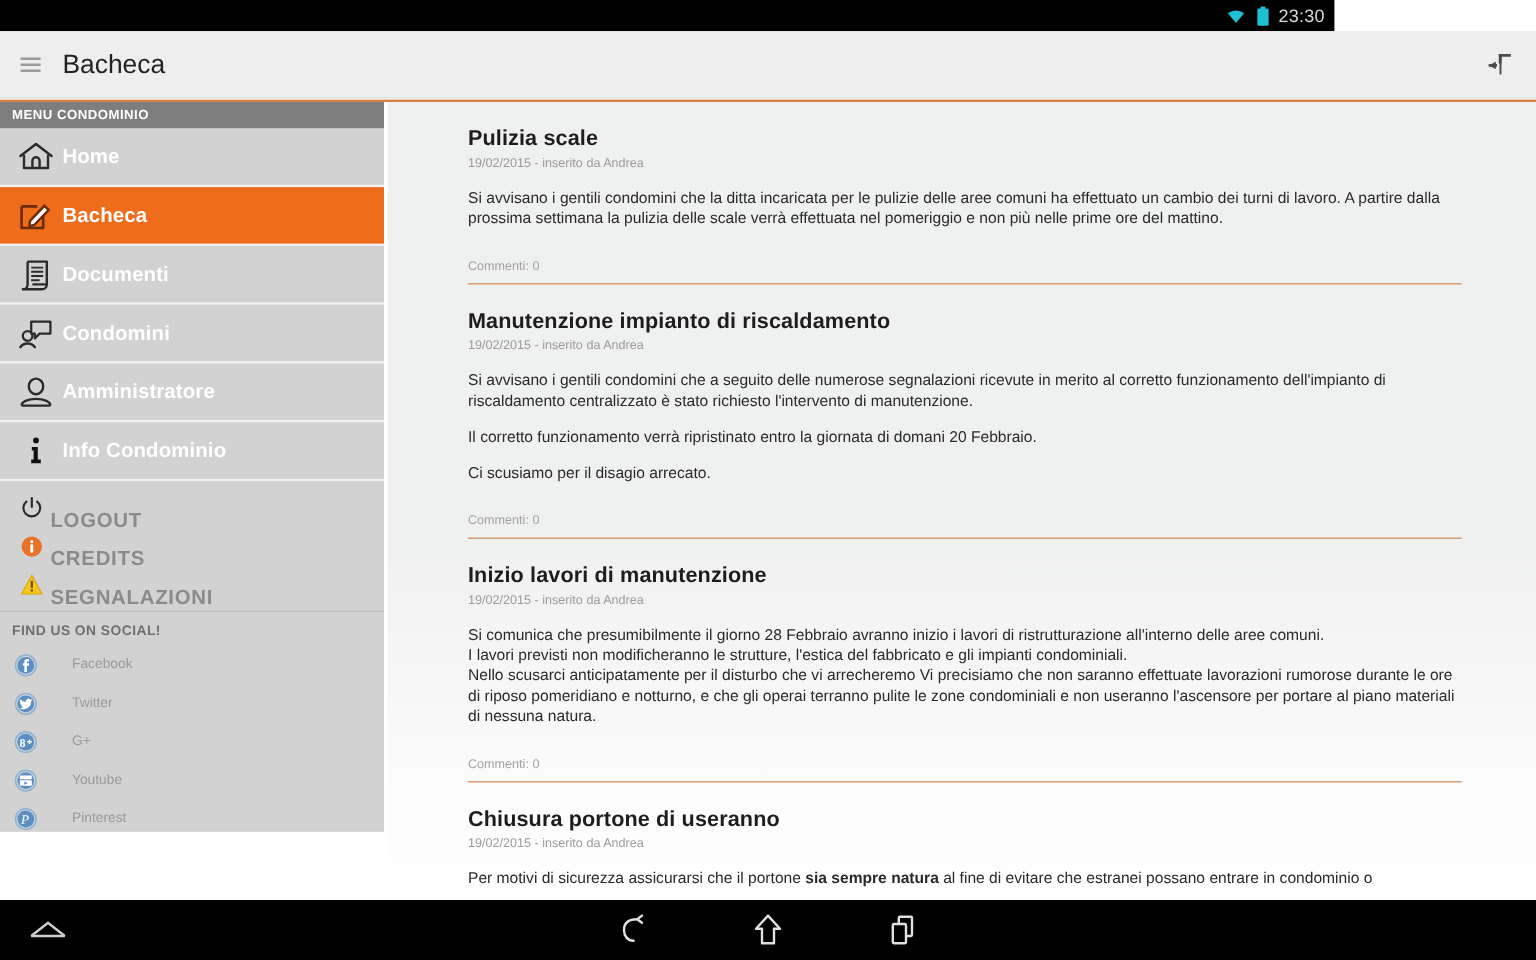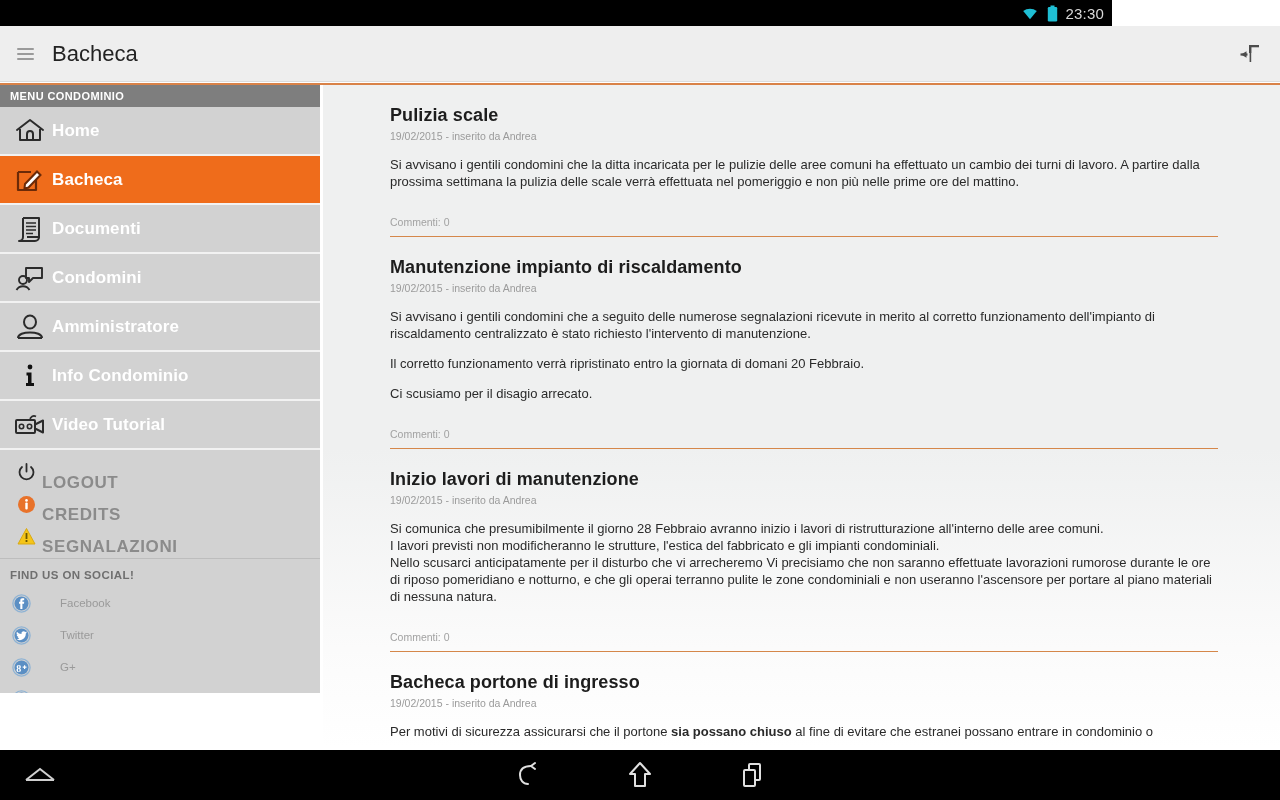--- a/index.html
+++ b/index.html
@@ -256,32 +256,20 @@
     <div class="nav-item">
       <span class="nav-ic">
         <svg width="30" height="28" viewBox="0 0 30 28">
           <circle cx="15" cy="5" r="2.4" fill="#111"></circle>
           <path d="M11.5 10.5 L16.5 10.5 L16.5 21 L19 21 L19 24 L11 24 L11 21 L13 21 L13 13.5 L11.5 13.5 Z" fill="#111"></path>
         </svg>
       </span>
       <span class="nav-label">Info Condominio</span>
     </div>
 
-    <div class="nav-item">
-      <span class="nav-ic">
-        <svg width="32" height="26" viewBox="0 0 32 26">
-          <rect x="2" y="8" width="19" height="13" rx="1" fill="none" stroke="#2b2b2b" stroke-width="2"></rect>
-          <path d="M21 12.5 L29 8.5 L29 20.5 L21 16.5 Z" fill="none" stroke="#2b2b2b" stroke-width="2" stroke-linejoin="round"></path>
-          <circle cx="7.5" cy="14.5" r="2.2" fill="none" stroke="#2b2b2b" stroke-width="1.6"></circle>
-          <circle cx="15.5" cy="14.5" r="2.2" fill="none" stroke="#2b2b2b" stroke-width="1.6"></circle>
-          <path d="M16 8 A4 4 0 0 1 22 4.5" fill="none" stroke="#2b2b2b" stroke-width="1.6"></path>
-        </svg>
-      </span>
-      <span class="nav-label">Video Tutorial</span>
-    </div>
 
     <div class="util-wrap">
       <div class="util-item">
         <span class="util-ic">
           <svg width="19" height="19" viewBox="0 0 19 19">
             <path d="M5 4 A7 7 0 1 0 14 4" fill="none" stroke="#2b2b2b" stroke-width="1.8" stroke-linecap="round"></path>
             <path d="M9.5 1 L9.5 8.5" stroke="#2b2b2b" stroke-width="1.8" stroke-linecap="round"></path>
           </svg>
         </span>
         <span class="util-label">LOGOUT</span>
@@ -398,24 +386,24 @@
       <div class="post-body">
         <p style="white-space:pre-line">Si comunica che presumibilmente il giorno 28 Febbraio avranno inizio i lavori di ristrutturazione all'interno delle aree comuni.
 I lavori previsti non modificheranno le strutture, l'estica del fabbricato e gli impianti condominiali.
 Nello scusarci anticipatamente per il disturbo che vi arrecheremo Vi precisiamo che non saranno effettuate lavorazioni rumorose durante le ore di riposo pomeridiano e notturno, e che gli operai terranno pulite le zone condominiali e non useranno l'ascensore per portare al piano materiali di nessuna natura.</p>
       </div>
       <div class="post-comments">Commenti: 0</div>
     </div>
     <div class="post-sep"></div>
 
     <div class="post">
-      <div class="post-title">Bacheca portone di ingresso</div>
+      <div class="post-title">Chiusura portone di useranno</div>
       <div class="post-meta">19/02/2015 - inserito da Andrea</div>
       <div class="post-body">
-        <p>Per motivi di sicurezza assicurarsi che il portone <b>sia possano chiuso</b> al fine di evitare che estranei possano entrare in condominio o</p>
+        <p>Per motivi di sicurezza assicurarsi che il portone <b>sia sempre natura</b> al fine di evitare che estranei possano entrare in condominio o</p>
       </div>
     </div>
 
   </div>
 
   <div class="navbar">
     <div class="nav-left">
       <span class="nav-btn">
         <svg width="36" height="24" viewBox="0 0 36 24">
           <path d="M4 17 L18 6 L32 17" fill="none" stroke="#cfcfcf" stroke-width="2"></path>

